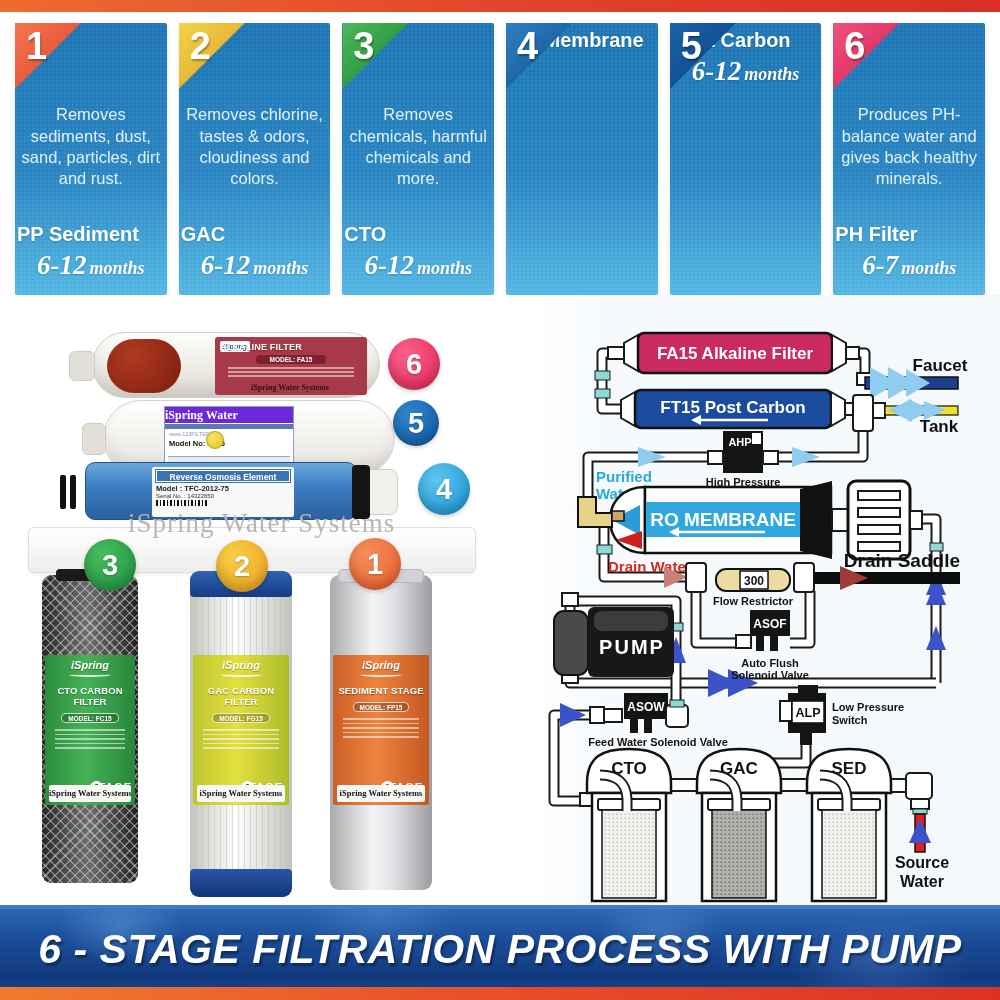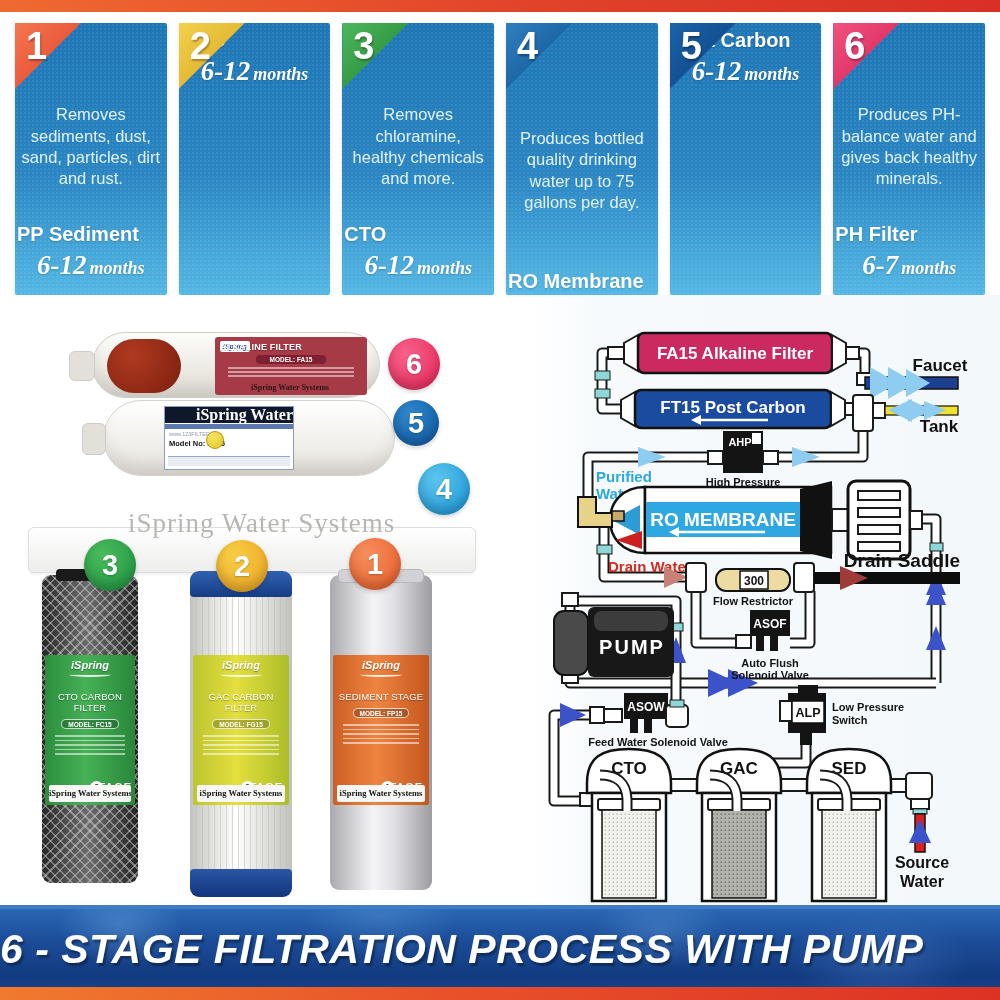--- a/index.html
+++ b/index.html
@@ -58,22 +58,22 @@
              font-size:6.5px;font-weight:bold;border-radius:4px;height:9px;line-height:9px;}
   .alk-lines{position:relative;margin-top:3px;}
   .alk-lines div{position:relative;height:2px;background:rgba(255,255,255,.5);margin:2px 8px;}
   .alk-footer{position:absolute;left:5px;bottom:3px;width:140px;text-align:center;
               font-family:"Liberation Serif",serif;font-weight:bold;font-size:8px;color:#2a1518;}
   .cap5{left:103px;top:95px;width:292px;height:76px;border-radius:38px;
         background:linear-gradient(180deg,#ffffff,#efede8 65%,#dedad3);
         border:1px solid #d5d2cb;box-shadow:inset 0 -10px 14px rgba(0,0,0,.07);}
   .cap5 .nub{left:-22px;top:22px;width:24px;height:32px;border-radius:6px;background:#e3e0d9;border:1px solid #ccc;}
   .c5l{left:60px;top:5px;width:130px;height:64px;background:#fff;border:1px solid #8a9cc0;font-size:7px;}
-  .c5-head{position:relative;background:#0f172a;color:#fff;text-align:right;height:16px;line-height:16px;
-           font-family:"Liberation Serif",serif;font-weight:bold;font-size:16px;}
+  .c5-head{position:relative;background:#6d28d9;color:#fff;text-align:left;height:16px;line-height:16px;
+           font-family:"Liberation Serif",serif;font-weight:bold;font-size:12px;}
   .c5-band{position:relative;height:5px;background:#5b79b0;margin-top:1px;}
   .c5-site{position:relative;color:#8a98b5;font-size:5.5px;margin:2px 0 0 4px;}
   .c5-model{position:relative;color:#111;font-weight:bold;font-size:7.5px;margin:2px 0 0 4px;}
   .c5-lines div{position:relative;height:1.5px;background:#c9d2e0;margin:2.5px 4px 0;}
   .c5-stick{left:102px;top:30px;width:18px;height:18px;border-radius:50%;
             background:radial-gradient(circle at 35% 30%,#f6e666,#e3c51f);border:1px solid #b89a14;}
   .c5-foot{left:3px;bottom:3px;width:122px;height:10px;background:#e8ecf2;border-top:1px solid #9aa8c2;}
   .cap4{left:85px;top:157px;width:272px;height:58px;border-radius:10px;
         background:linear-gradient(180deg,#6aa6da,#3a7cc0 45%,#2c619f);border:1px solid #24508a;}
   .cap4 .oring1,.cap4 .oring2{top:12px;width:6px;height:34px;background:#111;border-radius:2px;}
@@ -120,21 +120,21 @@
   .vlabel{left:3px;width:calc(100% - 6px);top:80px;height:150px;color:#fff;text-align:center;
           padding-top:4px;border-radius:2px;}
   .vf3 .vlabel{background:linear-gradient(90deg,#2c8e3d,#46b156 45%,#27873a);}
   .vf2 .vlabel{background:linear-gradient(90deg,#bdc52f,#e3df3e 45%,#adбd28;);
                background:linear-gradient(90deg,#bdc52f,#e3df3e 45%,#adbd28);}
   .vf1 .vlabel{background:linear-gradient(90deg,#cc5f26,#ee8440 45%,#c4571f);}
   .vl-logo{position:relative;font-style:italic;font-weight:bold;font-size:11px;
            text-shadow:0 1px 1px rgba(0,0,0,.35);}
   .vl-logo::after{content:"";display:block;margin:1px auto 0;width:42px;height:3px;
                   border-bottom:2px solid rgba(255,255,255,.85);border-radius:50%;}
-  .vl-title{position:relative;font-weight:normal;font-size:9.5px;margin-top:14px;letter-spacing:.1px;
+  .vl-title{position:relative;font-weight:bold;font-size:9.5px;margin-top:8px;letter-spacing:.1px;
             text-shadow:0 1px 1px rgba(0,0,0,.35);}
   .vl-model{position:relative;display:inline-block;margin-top:3px;padding:0 6px;height:10px;line-height:10px;
             background:rgba(0,0,0,.22);border:1px solid rgba(255,255,255,.75);border-radius:5px;
             font-size:6.5px;font-weight:bold;}
   .vl-lines{position:relative;margin-top:4px;}
   .vl-lines div{position:relative;height:1.5px;background:rgba(255,255,255,.55);margin:3px 10px 0;}
   .vl-stage{position:absolute;left:0;right:0;bottom:24px;font-weight:bold;font-size:11px;
             letter-spacing:1px;text-shadow:0 1px 1px rgba(0,0,0,.3);}
   .vl-snum{display:inline-block;width:13px;height:13px;line-height:13px;border-radius:50%;
            background:#fff;color:#444;font-size:9px;letter-spacing:0;vertical-align:1px;}
@@ -152,21 +152,21 @@
   .lblW{font-family:"Liberation Sans",sans-serif;font-weight:bold;fill:#fff;}
   
   .banner{position:absolute;left:0;top:905px;width:1000px;height:95px;
           border-top:4px solid #3f7cc4;box-sizing:border-box;
           background:
             radial-gradient(90px 55px at 12% 18%,rgba(125,185,240,.35),transparent 70%),
             radial-gradient(110px 60px at 38% 8%,rgba(105,165,228,.3),transparent 70%),
             radial-gradient(95px 55px at 66% 22%,rgba(115,175,232,.3),transparent 70%),
             radial-gradient(130px 70px at 88% 55%,rgba(70,120,195,.45),transparent 70%),
             linear-gradient(180deg,#2a67b5 0%,#1b4c98 35%,#123a7e 75%,#1a4a94 100%);
-          display:flex;align-items:center;justify-content:flex-start;}
+          display:flex;align-items:center;justify-content:center;}
   .banner-title{color:#fff;font-weight:bold;font-style:italic;font-size:41px;letter-spacing:.5px;
                 text-shadow:2px 3px 2px rgba(0,0,0,.35);padding-bottom:10px;}
   .bstrip{position:absolute;left:0;top:987px;width:1000px;height:13px;
           background:linear-gradient(90deg,#f07a2e,#e8512a 45%,#dc3224);}
 </style>
 </head>
 <body>
 
 <div class="page">
 
@@ -176,34 +176,34 @@
     <article class="card s1">
       <div class="corner"></div>
       <div class="cnum">1</div>
       <div class="desc">Removes sediments, dust, sand, particles, dirt and rust.</div>
       <div class="fname">PP Sediment</div>
       <div class="life"><span class="lv">6-12</span><span class="lu">months</span></div>
     </article>
     <article class="card s2">
       <div class="corner"></div>
       <div class="cnum">2</div>
+      <div class="desc">Removes chlorine, tastes &amp; odors, cloudiness and colors.</div>
       <div class="fname">GAC</div>
       <div class="life"><span class="lv">6-12</span><span class="lu">months</span></div>
     </article>
     <article class="card s3">
       <div class="corner"></div>
       <div class="cnum">3</div>
-      <div class="desc">Removes chloramine, healthy chemicals and more.</div>
+      <div class="desc">Removes chemicals, harmful chemicals and more.</div>
       <div class="fname">CTO</div>
       <div class="life"><span class="lv">6-12</span><span class="lu">months</span></div>
     </article>
     <article class="card s4">
       <div class="corner"></div>
       <div class="cnum">4</div>
-      <div class="desc">Produces bottled quality drinking water up to 75 gallons per day.</div>
       <div class="fname">RO Membrane</div>
     </article>
     <article class="card s5">
       <div class="corner"></div>
       <div class="cnum">5</div>
       <div class="fname">Post Carbon</div>
       <div class="life"><span class="lv">6-12</span><span class="lu">months</span></div>
     </article>
     <article class="card s6">
       <div class="corner"></div>
@@ -246,20 +246,36 @@
         <div class="c5-model">Model No: FT15</div>
         <div class="c5-lines">
             <div></div>
             <div></div>
           </div>
         <div class="c5-foot"></div>
       </div>
       <div class="c5-stick"></div>
     </div>
 
+    <div class="cap4">
+      <div class="oring1"></div>
+      <div class="oring2"></div>
+      <div class="stub"></div>
+      <div class="ring"></div>
+      <div class="c4l">
+        <div class="c4-brand">
+            <span>FS-TFC</span>
+            <span class="c4-sub">Membrane</span>
+          </div>
+        <div class="c4-band">Reverse Osmosis Element</div>
+        <div class="c4-model">Model : TFC-2012-75</div>
+        <div class="c4-serial">Serial No. : 14322650</div>
+        <div class="c4-bar"></div>
+      </div>
+    </div>
 
     <div class="wmark">iSpring Water Systems</div>
 
     <div class="pbadge b6">6</div>
     <div class="pbadge b5">5</div>
     <div class="pbadge b4">4</div>
     <div class="pbadge b3">3</div>
     <div class="pbadge b2">2</div>
     <div class="pbadge b1">1</div>
 

